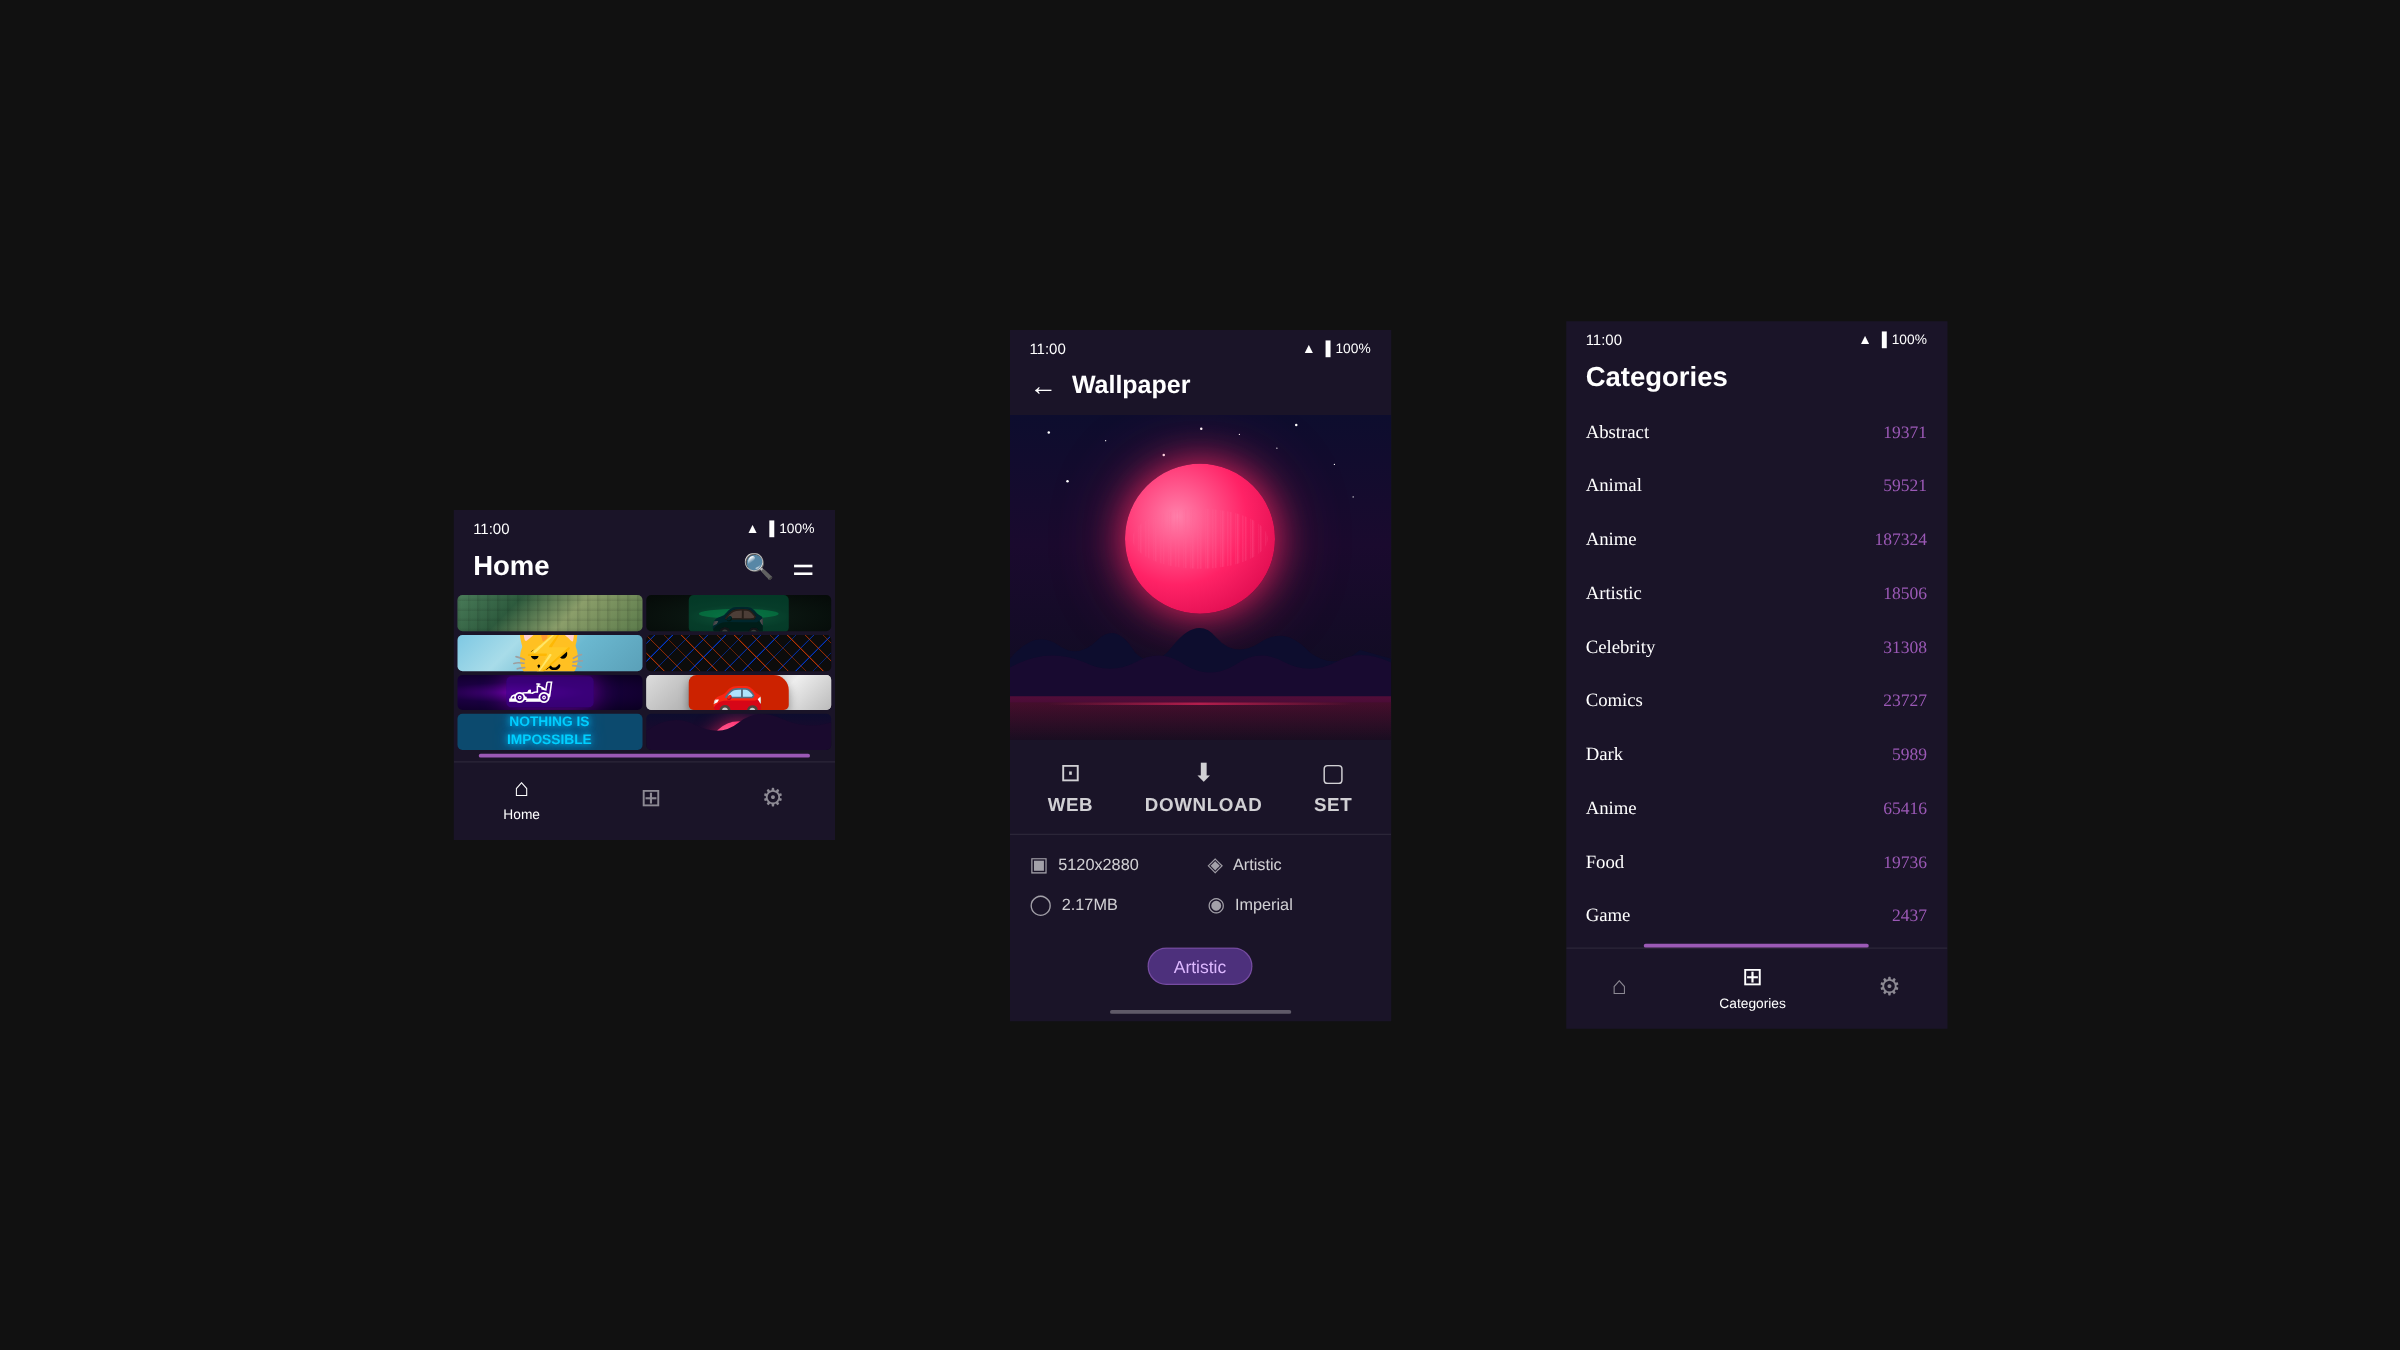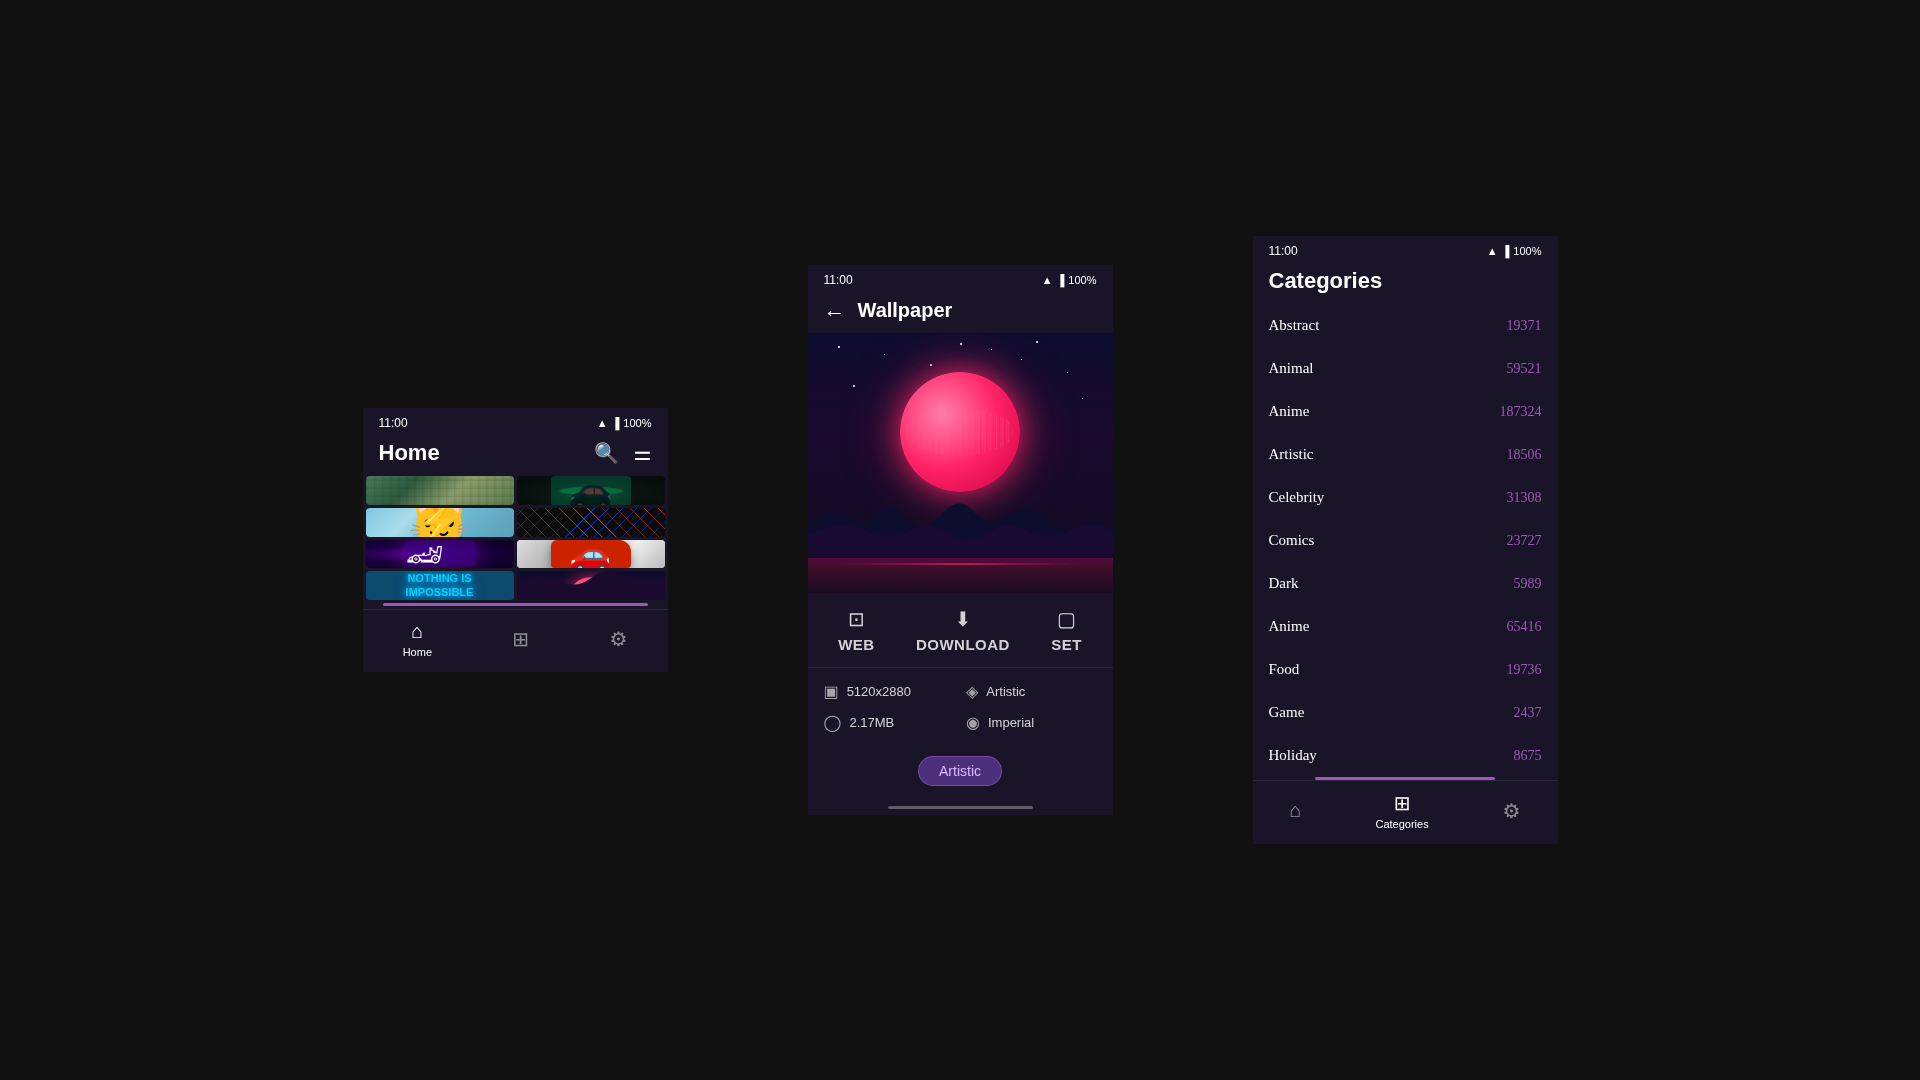--- a/index.html
+++ b/index.html
@@ -658,24 +658,20 @@
         <span class="category-count">65416</span>
       </div>
       <div class="category-item">
         <span class="category-name">Food</span>
         <span class="category-count">19736</span>
       </div>
       <div class="category-item">
         <span class="category-name">Game</span>
         <span class="category-count">2437</span>
       </div>
-      <div class="category-item">
-        <span class="category-name">Holiday</span>
-        <span class="category-count">8675</span>
-      </div>
     </div>
 
     <div class="nav-indicator" style="height:3px;background:#9b59b6;border-radius:2px;margin:0 60px 0;align-self:center;width:180px;margin-left:60px;"></div>
     <div class="bottom-nav">
       <div class="nav-item">
         <span class="nav-icon">⌂</span>
       </div>
       <div class="nav-item active">
         <span class="nav-icon">⊞</span>
         <span class="nav-label">Categories</span>

